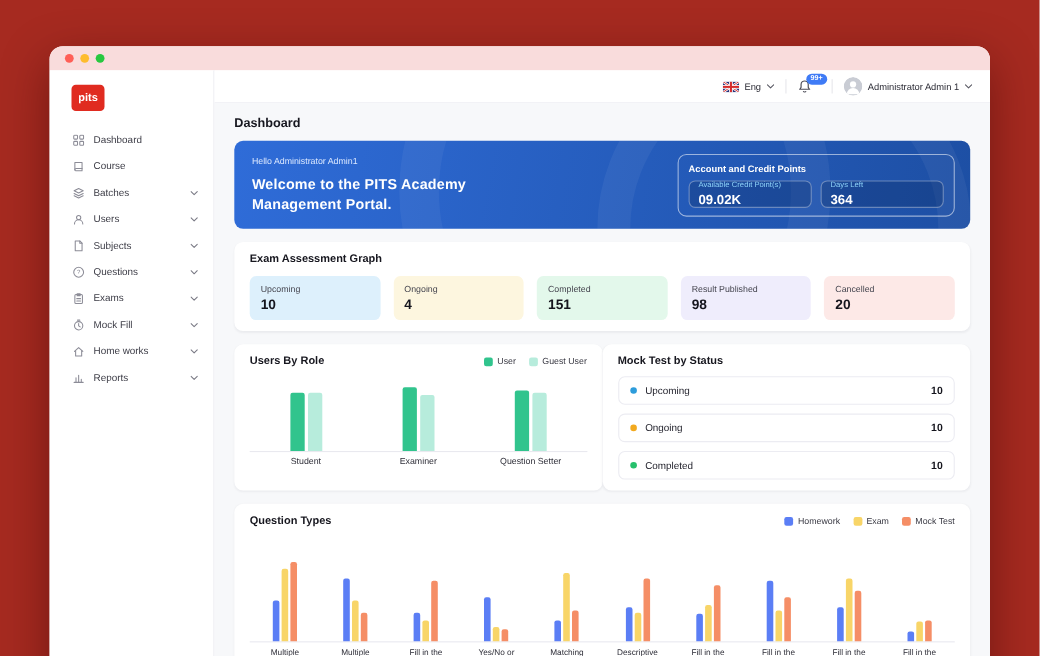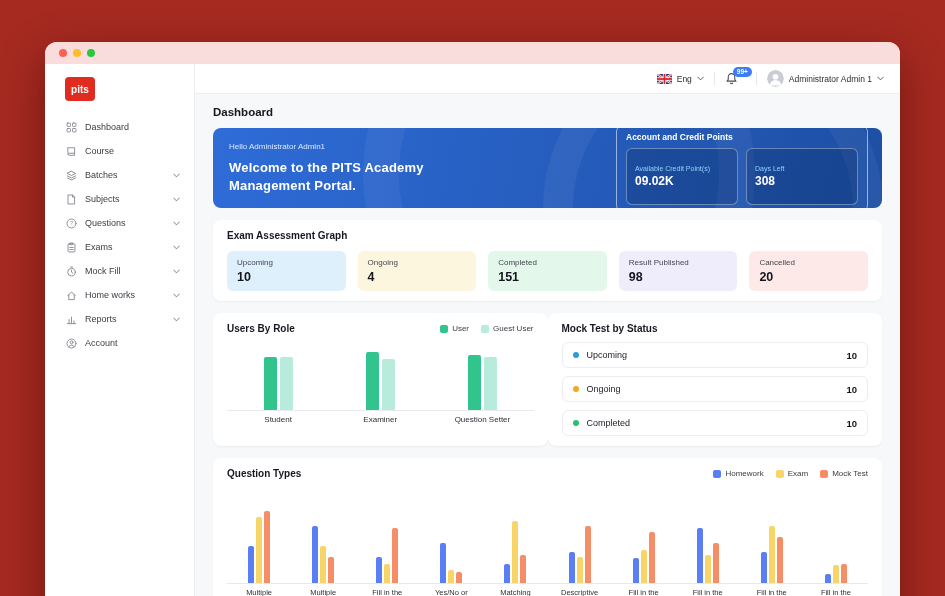--- a/index.html
+++ b/index.html
@@ -51,21 +51,21 @@
   .banner::after{content:"";position:absolute;left:330px;bottom:-170px;width:280px;height:280px;
     border-radius:50%;border:30px solid rgba(255,255,255,.05)}
   .banner-left{position:relative;z-index:1}
   .greeting{font-size:8px;color:#dbe8ff;margin-bottom:8px}
   .welcome{font-size:13px;font-weight:bold;color:#fff;line-height:1.35;letter-spacing:.2px}
   .credit-panel{position:relative;z-index:1;border:1px solid rgba(255,255,255,.55);border-radius:8px;
     padding:7px 9px;min-width:252px}
   .credit-title{font-size:8.5px;font-weight:bold;color:#fff;margin-bottom:6px}
   .credit-boxes{display:flex;gap:8px}
   .credit-box{flex:1;background:rgba(9,38,88,.28);border:1px solid rgba(255,255,255,.35);
-    border-radius:6px;padding:16px 8px;min-width:112px}
+    border-radius:6px;padding:0 8px;min-width:112px}
   .credit-label{font-size:7px;color:#8ed2f8;margin-bottom:2px}
   .credit-value{font-size:12px;font-weight:bold;color:#fff}
 
   .card{background:#fff;border-radius:8px;box-shadow:0 1px 2px rgba(16,24,40,.05);padding:10px 14px;margin-bottom:12px}
   .card-title{font-size:10px;font-weight:bold;color:#17171f}
   .card-head{display:flex;justify-content:space-between;align-items:center}
 
   .stats{display:flex;gap:12px;margin-top:10px}
   .stat-tile{flex:1;border-radius:6px;padding:7px 10px}
   .stat-label{font-size:8px;color:#45454f}
@@ -142,20 +142,34 @@
             <span class="nav-label">Batches</span>
             <span class="nav-chevron">
               <svg viewBox="0 0 10 6" fill="none" stroke="currentColor" stroke-width="1.4" stroke-linecap="round" stroke-linejoin="round">
                 <path d="M1 1l4 4 4-4"></path>
               </svg>
             </span>
           </div>
           <div class="nav-item">
             <span class="nav-icon">
               <svg viewBox="0 0 16 16" fill="none" stroke="currentColor" stroke-width="1.4" stroke-linecap="round" stroke-linejoin="round">
+                <circle cx="8" cy="5.5" r="2.8"></circle>
+                <path d="M2.5 14a5.5 5.5 0 0111 0"></path>
+              </svg>
+            </span>
+            <span class="nav-label">Users</span>
+            <span class="nav-chevron">
+              <svg viewBox="0 0 10 6" fill="none" stroke="currentColor" stroke-width="1.4" stroke-linecap="round" stroke-linejoin="round">
+                <path d="M1 1l4 4 4-4"></path>
+              </svg>
+            </span>
+          </div>
+          <div class="nav-item">
+            <span class="nav-icon">
+              <svg viewBox="0 0 16 16" fill="none" stroke="currentColor" stroke-width="1.4" stroke-linecap="round" stroke-linejoin="round">
                 <path d="M3.5 1.5h6l3 3v10h-9z"></path>
                 <path d="M9.5 1.5v3h3"></path>
               </svg>
             </span>
             <span class="nav-label">Subjects</span>
             <span class="nav-chevron">
               <svg viewBox="0 0 10 6" fill="none" stroke="currentColor" stroke-width="1.4" stroke-linecap="round" stroke-linejoin="round">
                 <path d="M1 1l4 4 4-4"></path>
               </svg>
             </span>
@@ -224,30 +238,20 @@
                 <path d="M2 14h12"></path>
                 <path d="M4.5 14V8M8 14V4.5M11.5 14V10"></path>
               </svg>
             </span>
             <span class="nav-label">Reports</span>
             <span class="nav-chevron">
               <svg viewBox="0 0 10 6" fill="none" stroke="currentColor" stroke-width="1.4" stroke-linecap="round" stroke-linejoin="round">
                 <path d="M1 1l4 4 4-4"></path>
               </svg>
             </span>
-          </div>
-          <div class="nav-item">
-            <span class="nav-icon">
-              <svg viewBox="0 0 16 16" fill="none" stroke="currentColor" stroke-width="1.4" stroke-linecap="round" stroke-linejoin="round">
-                <circle cx="8" cy="8" r="6.5"></circle>
-                <circle cx="8" cy="6.3" r="2.1"></circle>
-                <path d="M3.9 13a4.5 4.5 0 018.2 0"></path>
-              </svg>
-            </span>
-            <span class="nav-label">Account</span>
           </div>
         </nav>
     </aside>
     <div class="main">
       <header class="topbar">
         <div class="tb-group">
           <span class="flag">
             <svg viewBox="0 0 18 12">
                 <rect width="18" height="12" fill="#29337a"></rect>
                 <path d="M0 0L18 12M18 0L0 12" stroke="#fff" stroke-width="2.6"></path>
@@ -303,21 +307,21 @@
           </div>
           <div class="credit-panel">
             <div class="credit-title">Account and Credit Points</div>
             <div class="credit-boxes" id="credit-boxes">
                 <div class="credit-box">
                   <div class="credit-label">Available Credit Point(s)</div>
                   <div class="credit-value">09.02K</div>
                 </div>
                 <div class="credit-box">
                   <div class="credit-label">Days Left</div>
-                  <div class="credit-value">308</div>
+                  <div class="credit-value">364</div>
                 </div>
               </div>
           </div>
         </section>
 
         <section class="card">
           <div class="card-title">Exam Assessment Graph</div>
           <div class="stats" id="exam-stats">
               <div class="stat-tile" style="background: rgb(221, 240, 252);">
                 <div class="stat-label">Upcoming</div>

